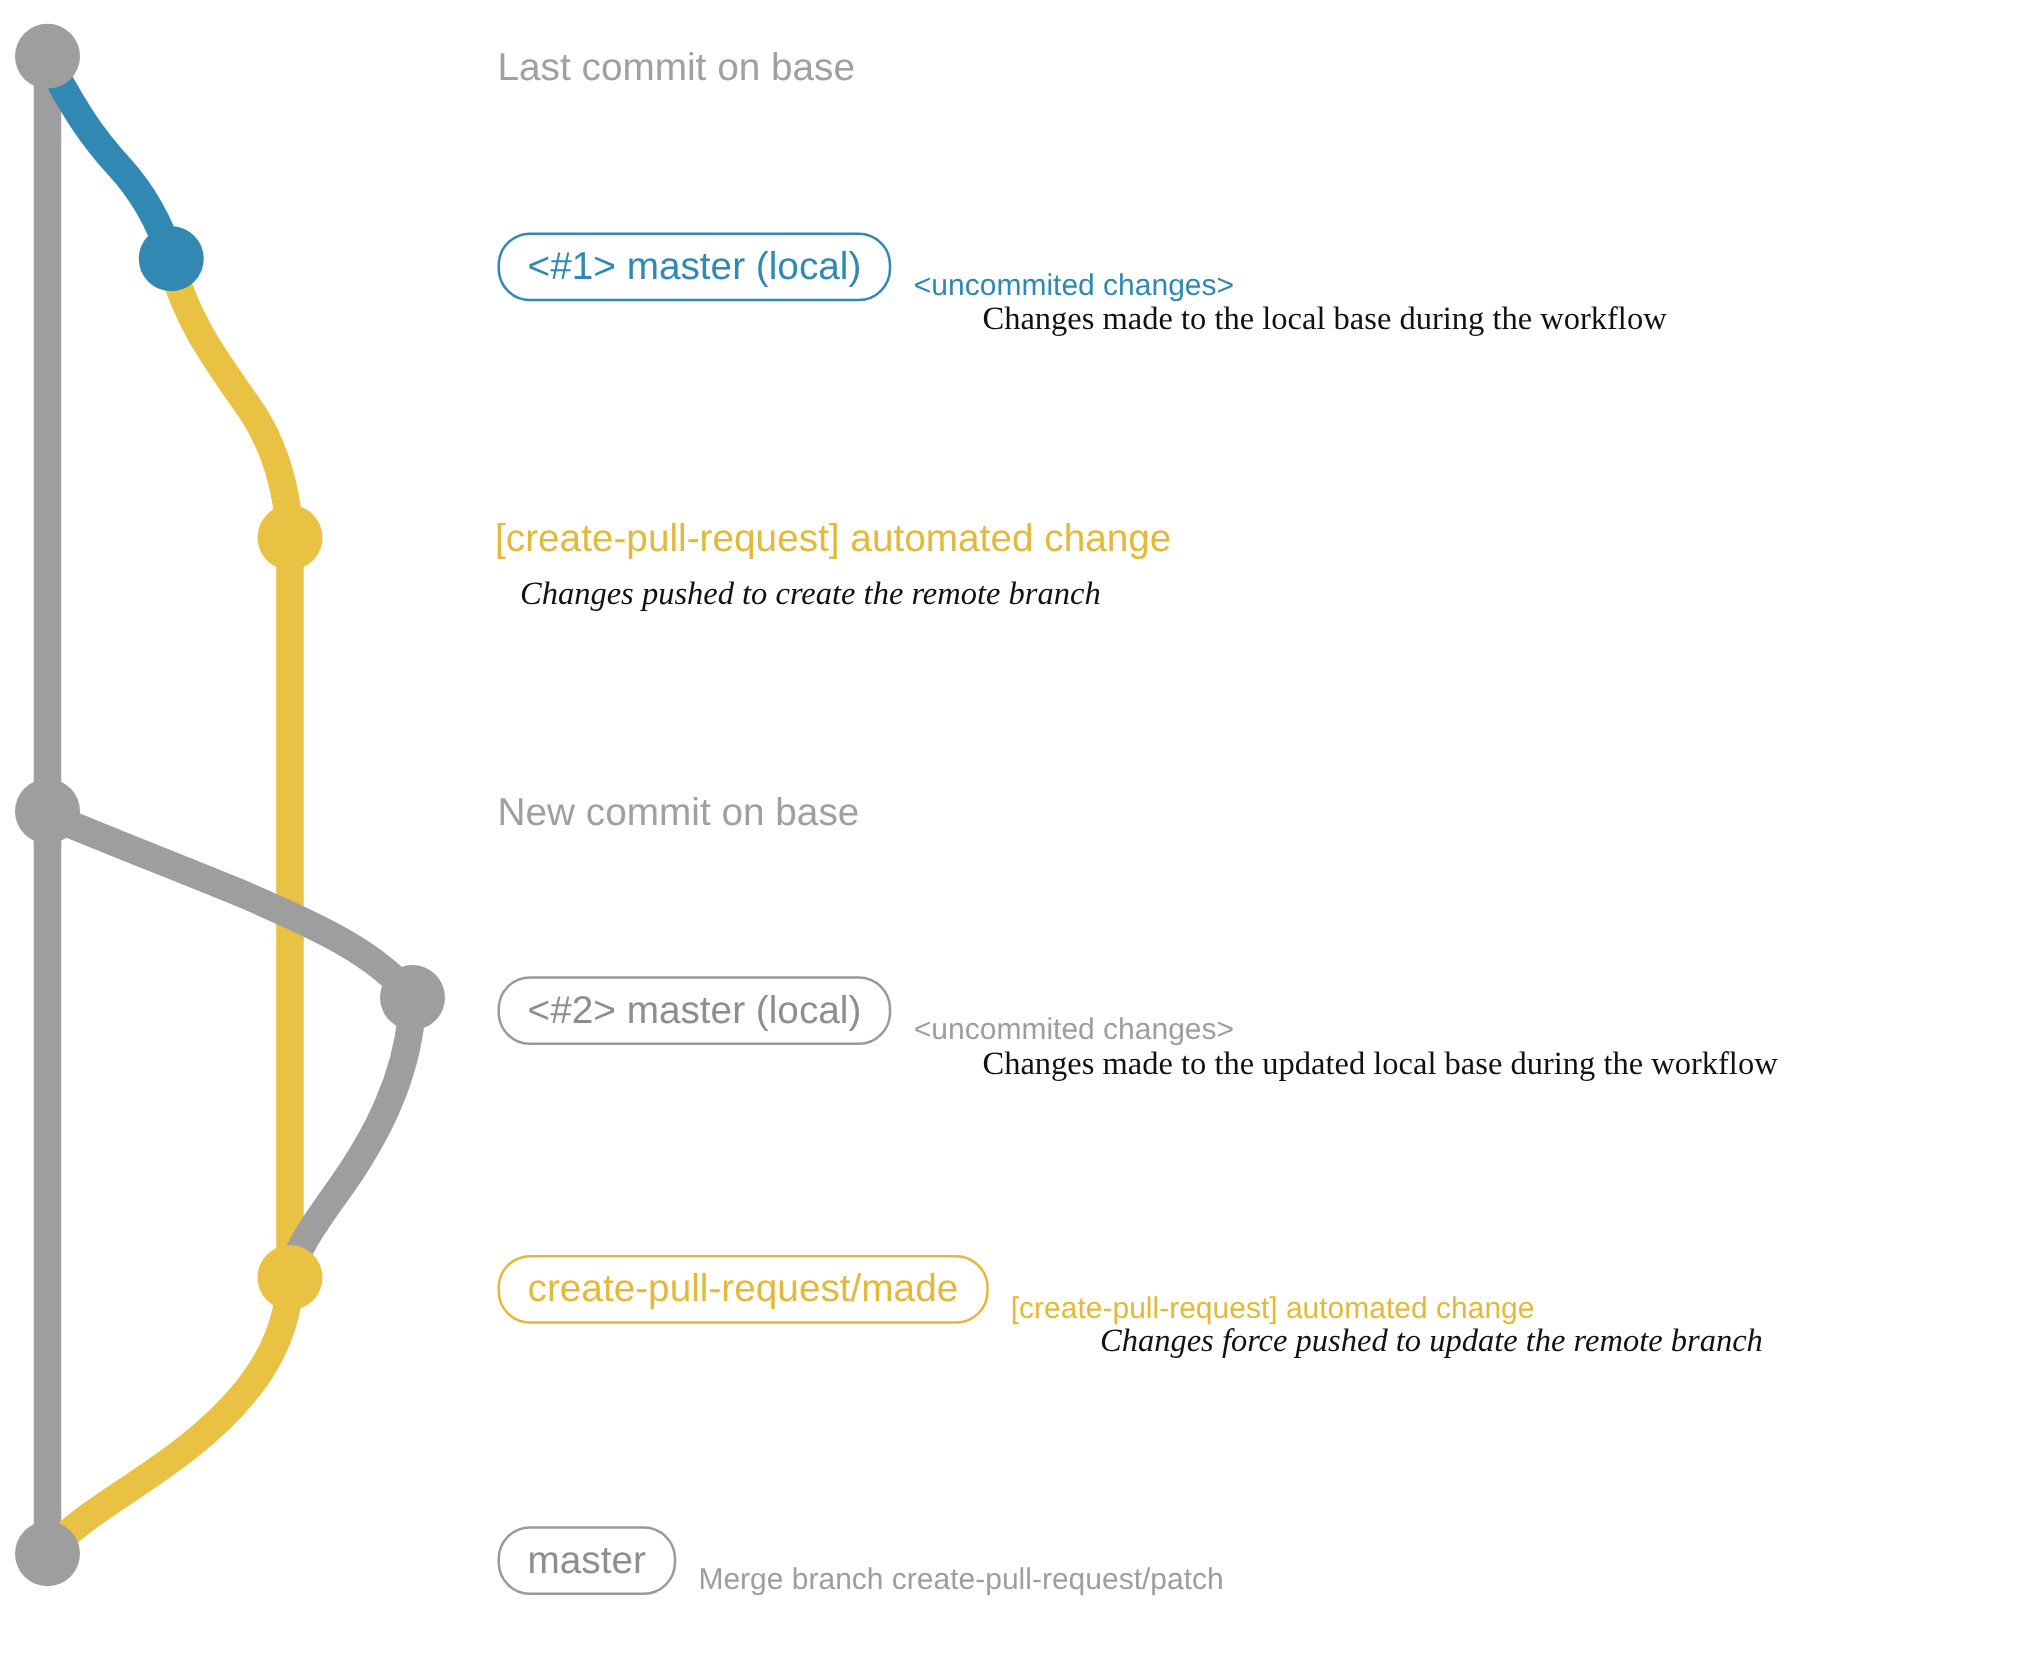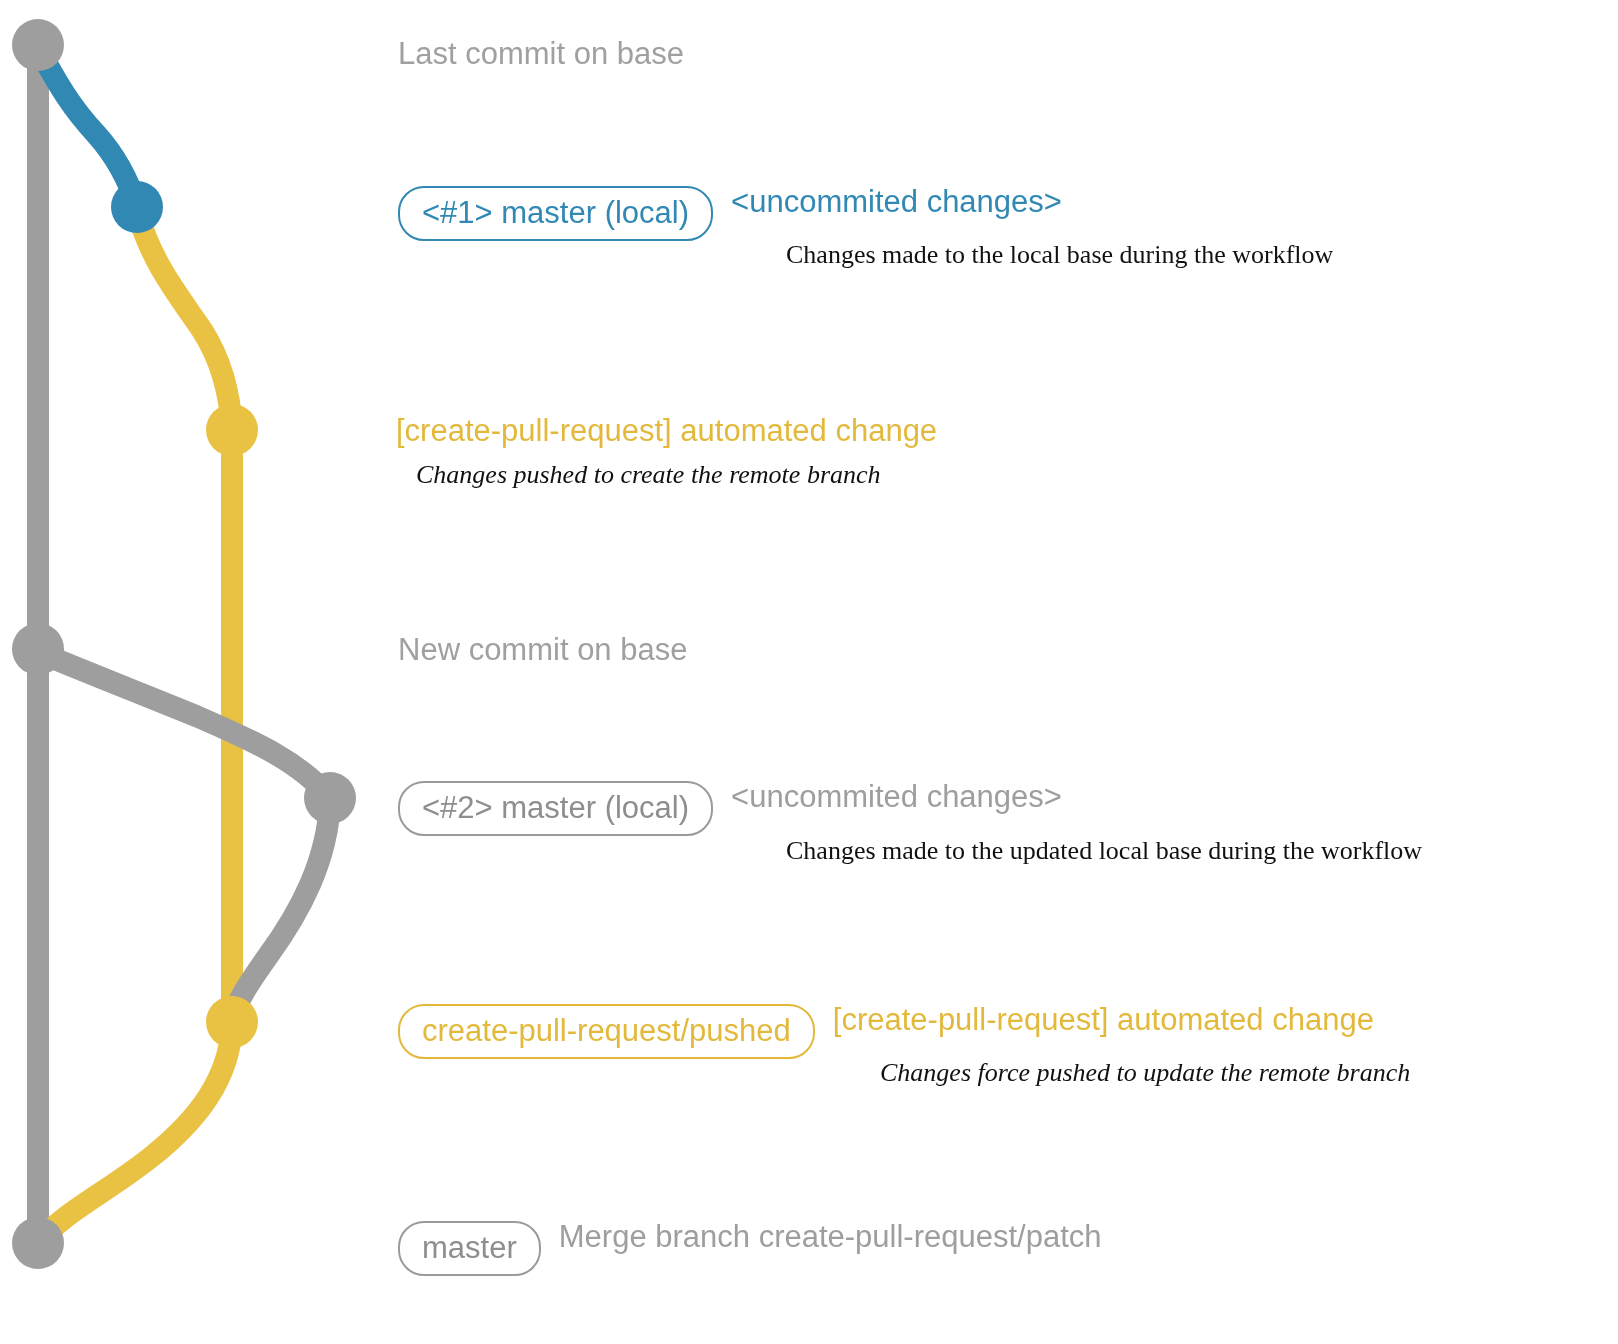--- a/index.html
+++ b/index.html
@@ -24,21 +24,21 @@
   .labels-layer {
     position: absolute;
     left: 0;
     top: 0;
     width: 1618px;
     height: 1344px;
   }
   .row {
     position: absolute;
     display: flex;
-    align-items: flex-start;
+    align-items: flex-end;
     white-space: nowrap;
   }
   .badge {
     display: inline-block;
     border: 2px solid #9a9a9a;
     border-radius: 26px;
     padding: 9px 22px 11px 22px;
     font-size: 31px;
     line-height: 1;
     color: #8e8e8e;
@@ -50,21 +50,21 @@
   }
   .badge.yellow {
     border-color: #E3B93C;
     color: #E3B93C;
   }
   .badge.gray {
     border-color: #9a9a9a;
     color: #8e8e8e;
   }
   .subject {
-    font-size: 31px;
+    font-size: 24px;
     line-height: 1;
     margin-left: 18px;
   }
   .subject.blue { color: #3189B3; }
   .subject.yellow { color: #E3B93C; }
   .subject.gray { color: #9e9e9e; }
   .plain-subject {
     position: absolute;
     font-size: 31px;
     line-height: 1;
@@ -128,21 +128,21 @@
 
   <div class="plain-subject gray" style="left:398px; top:634px;">New commit on base</div>
 
   <div class="row" style="left:398px; top:781px;">
     <span class="badge gray">&lt;#2&gt; master (local)</span>
     <span class="subject gray">&lt;uncommited changes&gt;</span>
   </div>
   <div class="note" style="left:786px; top:838px;">Changes made to the updated local base during the workflow</div>
 
   <div class="row" style="left:398px; top:1004px;">
-    <span class="badge yellow">create-pull-request/pushed</span>
+    <span class="badge yellow">create-pull-request/made</span>
     <span class="subject yellow">[create-pull-request] automated change</span>
   </div>
   <div class="note" style="left:880px; top:1060px;font-style:italic;">Changes force pushed to update the remote branch</div>
 
   <div class="row" style="left:398px; top:1221px;">
     <span class="badge gray">master</span>
     <span class="subject gray">Merge branch create-pull-request/patch</span>
   </div>
 
 </div>

